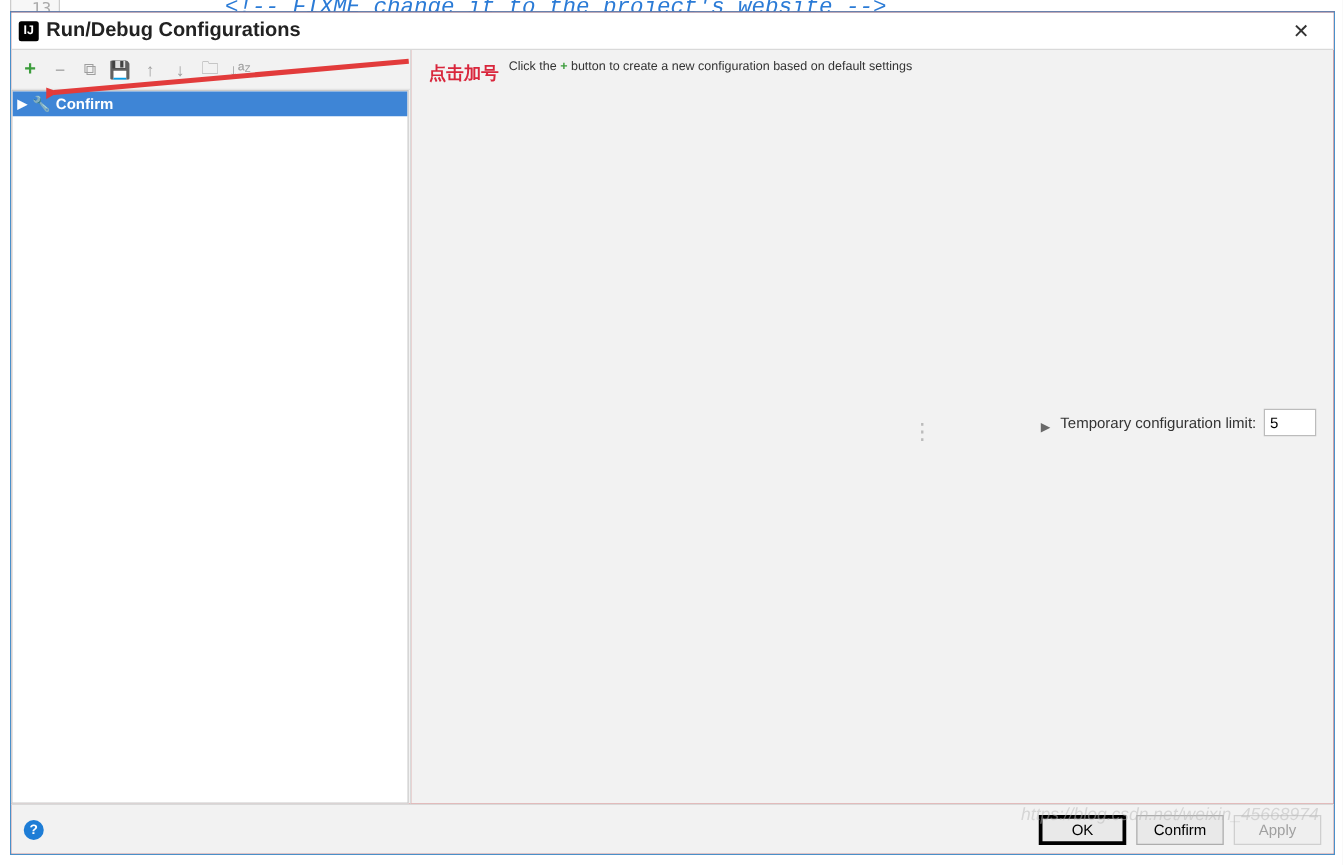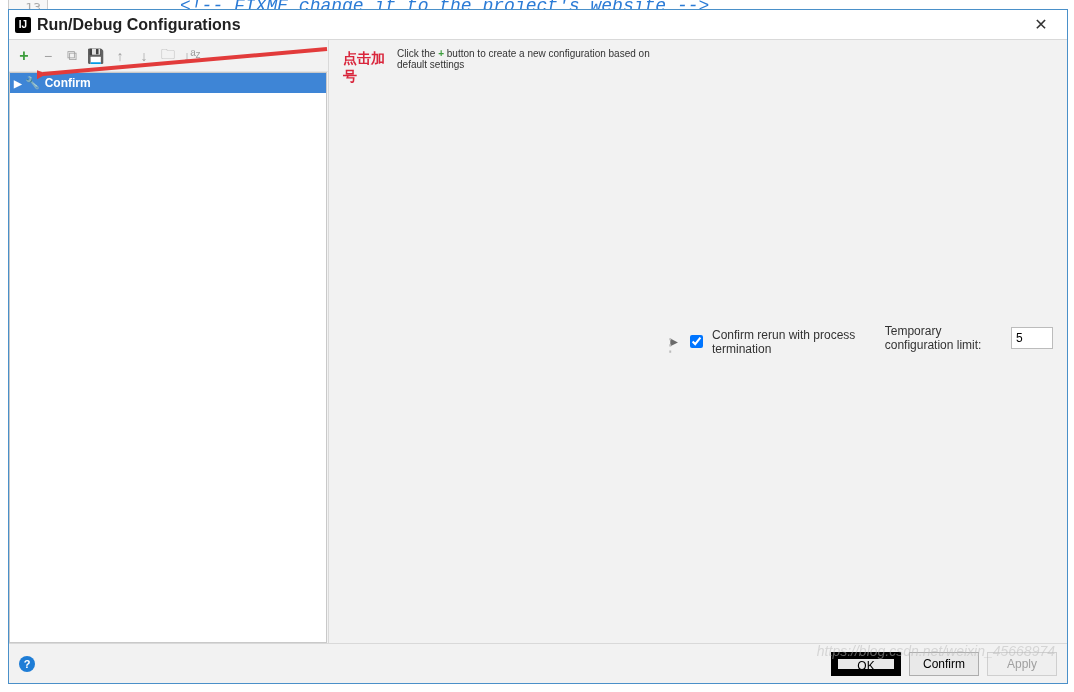--- a/index.html
+++ b/index.html
@@ -189,21 +189,21 @@
     display:flex;align-items:center;justify-content:center;
   }
   .btn {
     min-width:70px; height:24px;
     border:1px solid #adadad;
     background:#e9e9e9;
     font-size:12px;
     padding:0 10px;
     cursor:pointer;
   }
-  .btn.default { border:7px solid #000000; }
+  .btn.default { border:3px solid #000000; }
   .btn.disabled { color:#a0a0a0; background:#efefef; border-color:#cfcfcf;}
 
   
   .arrow {
     position:absolute;
     top:6px; left:28px;
     pointer-events:none;
     z-index:50;
   }
 
@@ -273,24 +273,20 @@
       <div class="right-spacer">
         <div class="grip">⋮</div>
       </div>
 
       <div class="section">
         <span class="twisty">▶</span>
       </div>
 
       <div class="sep"></div>
 
-      <div class="section">
-        <input type="checkbox" checked="" style="">
-        <span>Confirm rerun with process termination</span>
-      </div>
 
       <div class="section" style="padding-bottom:12px;">
         <span>Temporary configuration limit:</span>
         <input class="limit-input" type="text" value="5" style="">
       </div>
     </div>
 
   </div>
 
   <div class="footer">

